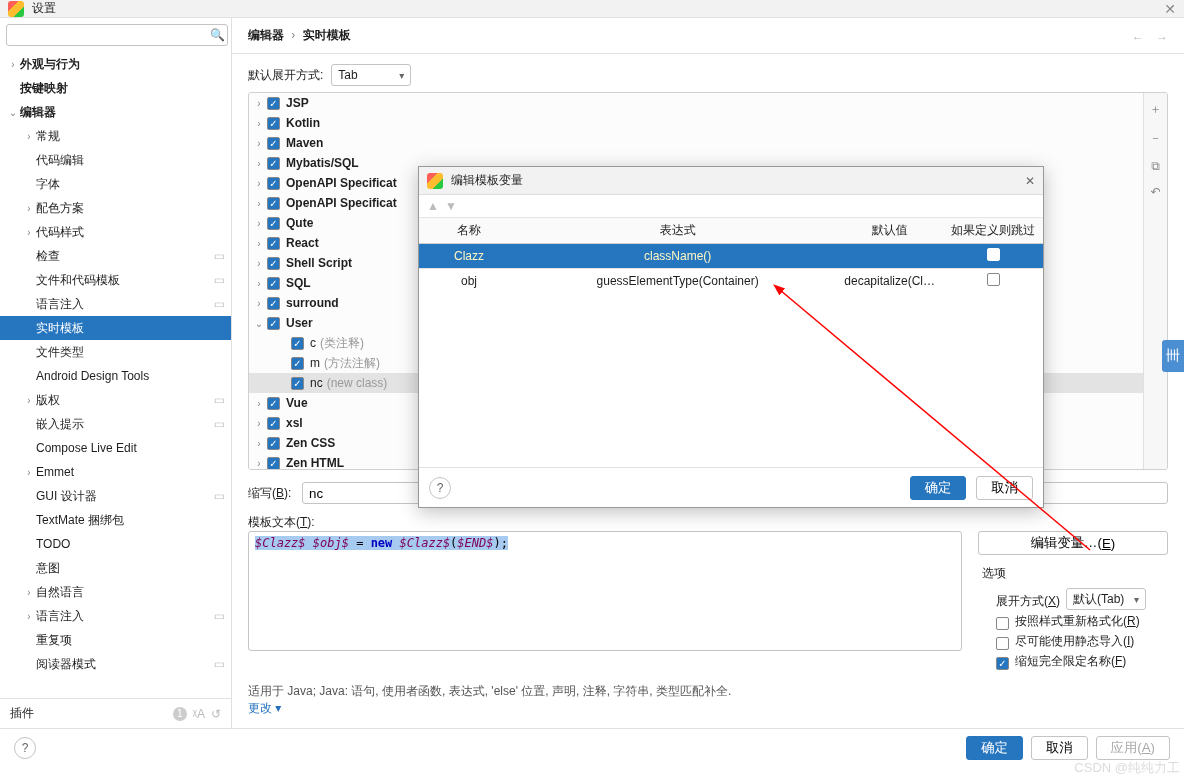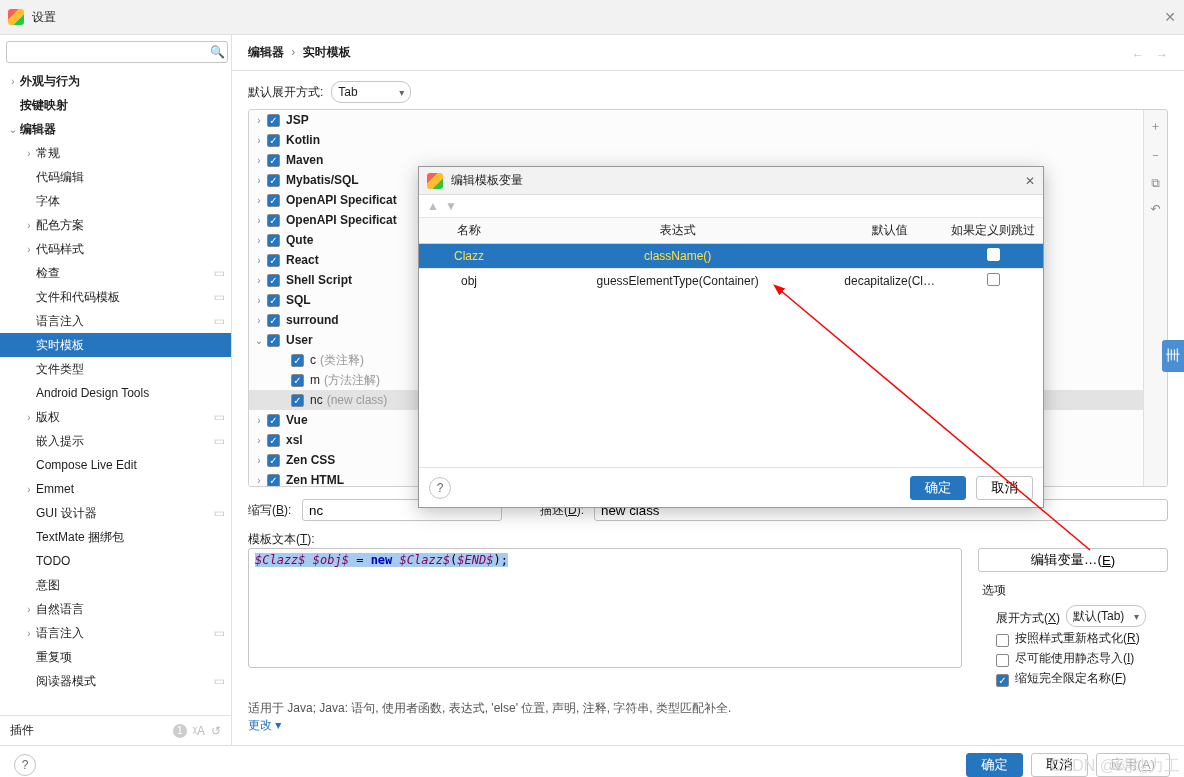--- a/index.html
+++ b/index.html
@@ -8,21 +8,21 @@
     font-family: "Segoe UI", Tahoma, Arial, sans-serif;
     font-size: 12px;
     color: #1e1e1e;
     background: #fff;
     width: 1184px;
     height: 777px;
     overflow: hidden;
     position: relative;
   }
   .titlebar {
-    height: 35px;
+    height: 18px;
     display: flex;
     align-items: center;
     padding: 0 8px;
     border-bottom: 1px solid #e0e0e0;
     background: #f2f2f2;
   }
   .titlebar .app-icon {
     width: 16px;
     height: 16px;
     margin-right: 8px;
@@ -135,21 +135,21 @@
   .content {
     flex: 1;
     padding: 10px 16px 0 16px;
     display: flex;
     flex-direction: column;
     position: relative;
   }
   .expand-row { display:flex; align-items:center; gap:8px; margin-bottom:6px; }
   .dropdown {
     border: 1px solid #c4c4c4;
-    border-radius: 10px;
+    border-radius: 3px;
     padding: 2px 20px 2px 6px;
     height: 22px;
     min-width: 80px;
     position: relative;
     background:#fff;
     display:flex;
     align-items:center;
   }
   .dropdown::after {
     content: "▾";
@@ -296,38 +296,38 @@
     display:flex;
     align-items:center;
     padding:0 8px;
   }
   .dlg-title .app-icon { width:16px;height:16px;background:linear-gradient(135deg,#ff5f57 0% 33%,#febc2e 33% 66%,#28c840 66% 100%);border-radius:3px;margin-right:8px;}
   .dlg-title .dlg-close { margin-left:auto; color:#666; cursor:pointer; }
   .dlg-tools { height:22px; display:flex; align-items:center; padding:0 8px; gap:6px; color:#bbb; }
   .tbl { width:100%; border-collapse:collapse; }
   .tbl th, .tbl td { text-align:center; padding:4px 8px; font-weight:400; border-top:1px solid #e6e6e6; height:22px; }
   .tbl th { background:#fafafa; border-bottom:1px solid #d0d0d0; }
-  .tbl tr.sel td { background:#2675bf; color:#fde047; border-top-color:#2675bf; }
+  .tbl tr.sel td { background:#2675bf; color:#fef9c3; border-top-color:#2675bf; }
   .tbl .ck2 { width:13px;height:13px;border:1px solid #888;border-radius:2px;display:inline-block;background:#fff; }
   .tbl tr.sel .ck2 { background:#fff; border-color:#fff; }
   .dlg-body { height:250px; overflow:auto; position:relative; }
   .dlg-foot { height:40px; display:flex; align-items:center; padding:0 10px; gap:10px; border-top:1px solid #e0e0e0; }
   .dlg-foot .sp { flex:1; }
   .dlg-foot .help-icon { }
   .annot-arrow {
     position:absolute;
     z-index:20;
     pointer-events:none;
   }
   .watermark {
     position:absolute;
     right:4px;
     bottom:0;
     color:#dcdcdc;
-    font-size:16px;
+    font-size:13px;
     z-index:5;
     pointer-events:none;
   }
   .side-tab {
     position:absolute;
     right:0;
     top:340px;
     width:22px;
     height:32px;
     background:#4b8ed2;

